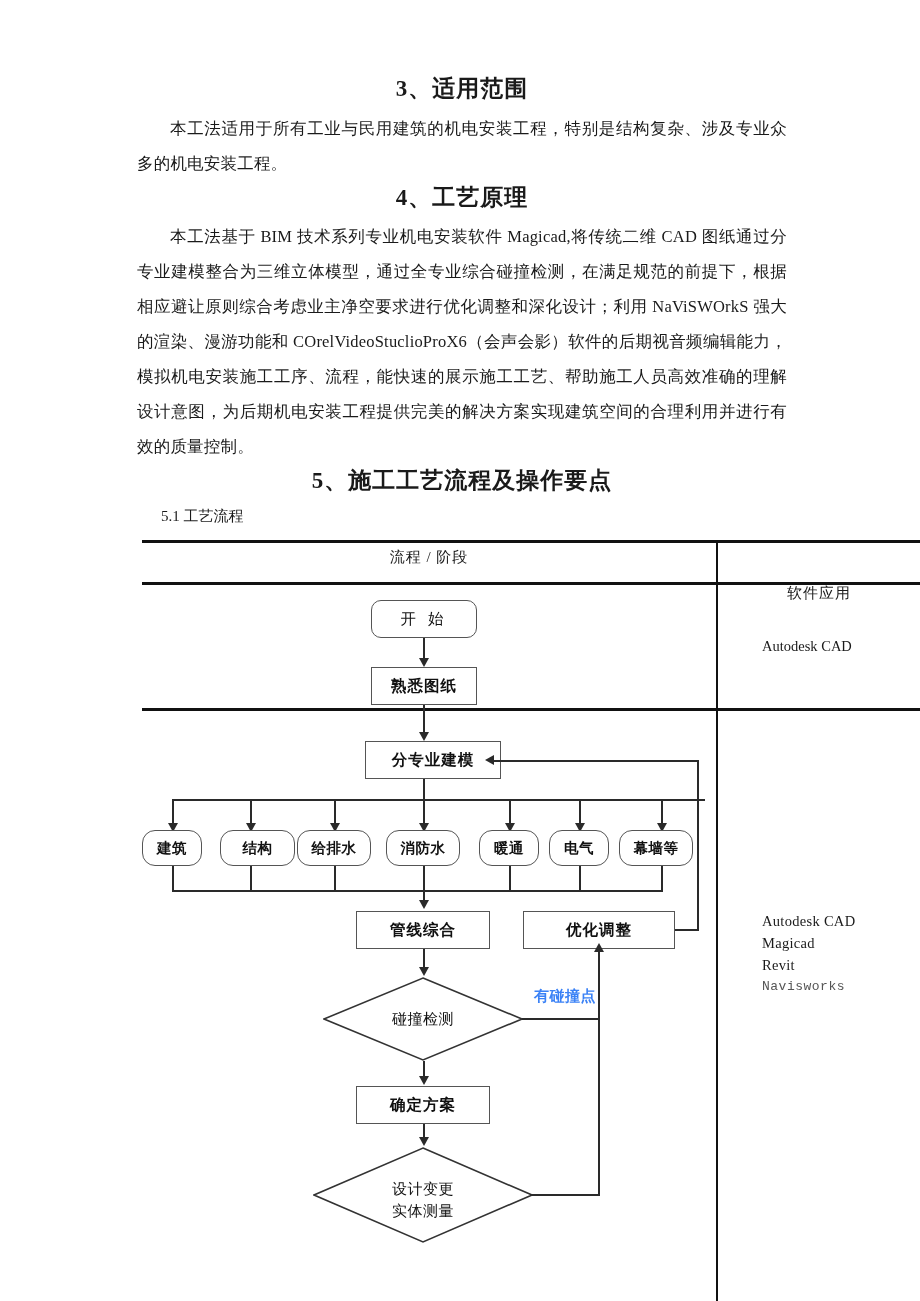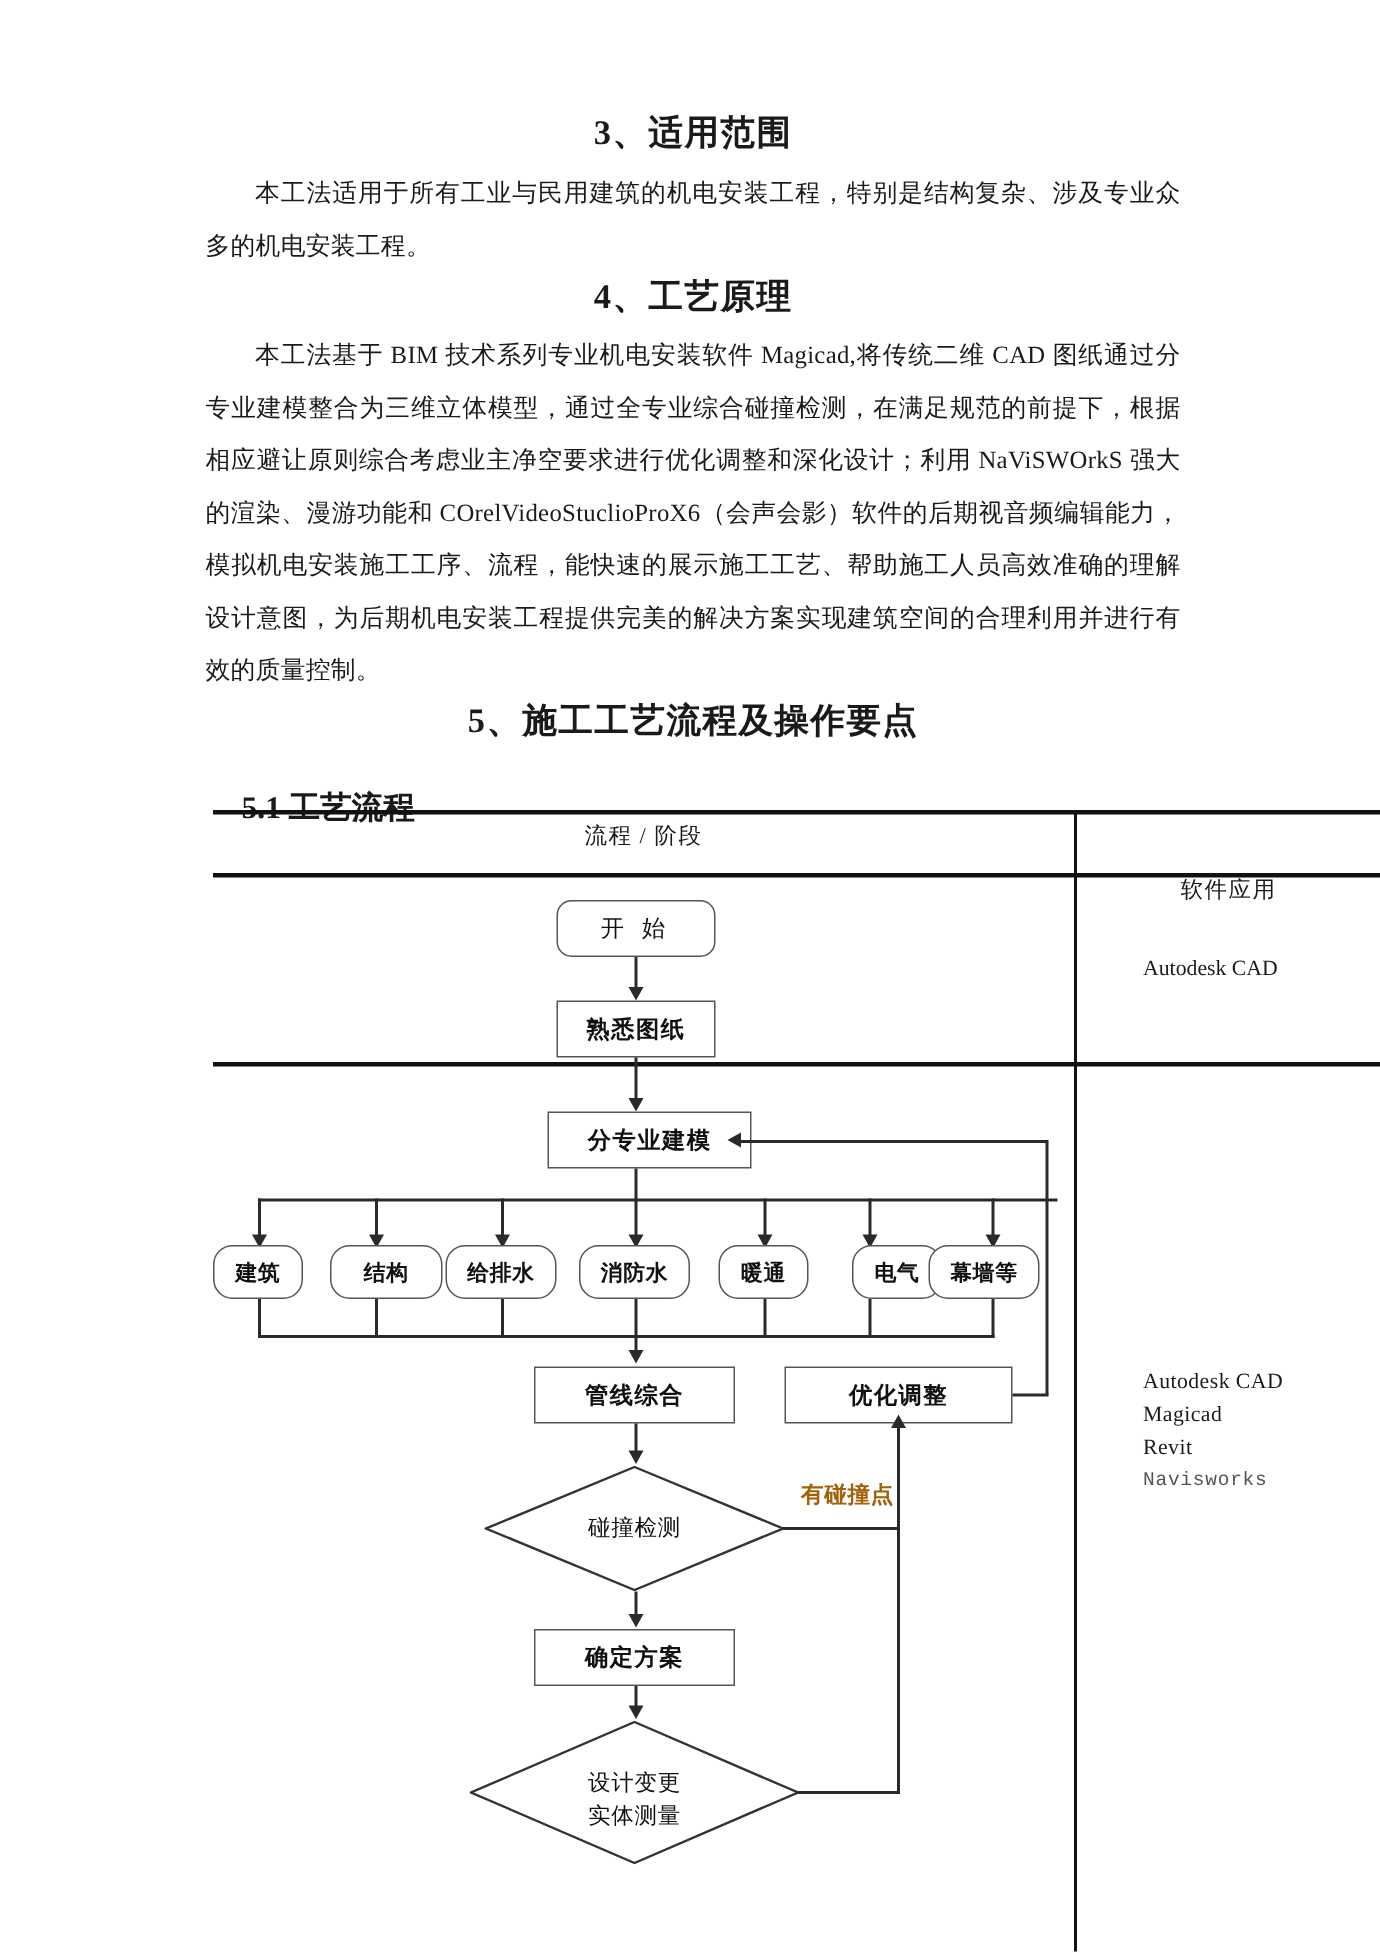--- a/index.html
+++ b/index.html
@@ -41,23 +41,23 @@
   p.body {
     font-size: 16.5px;
     line-height: 35px;
     margin: 0;
     text-align: justify;
     text-justify: inter-ideograph;
     text-indent: 2em;
     letter-spacing: 0.2px;
   }
   h3.subsec {
-    font-size: 21px;
-    font-weight: 700;
-    margin: 24px 0 2px 24px;
+    font-size: 15px;
+    font-weight: 400;
+    margin: 6px 0 2px 24px;
     line-height: 1.5;
   }
 
   
   .chart {
     position: absolute;
     left: 142px;
     top: 540px;
     width: 778px;
     height: 761px;
@@ -168,21 +168,21 @@
   }
   .arw.left {
     border-top: 5px solid transparent;
     border-bottom: 5px solid transparent;
     border-right: 9px solid #2a2a2a;
   }
   .edge-label {
     position: absolute;
     font-size: 15px;
     font-weight: 700;
-    color: #a16207;
+    color: #3b82f6;
     white-space: nowrap;
     letter-spacing: 0.5px;
   }
 </style>
 </head>
 <body>
 
 <div class="page">
 
   <div class="textcol">
@@ -243,21 +243,21 @@
     <div class="ln v" style="left:437px; top:259px; height:27px;"></div>
     <div class="arw down" style="left:433px; top:283px;"></div>
     <div class="ln v" style="left:519px; top:259px; height:27px;"></div>
     <div class="arw down" style="left:515px; top:283px;"></div>
 
     <div class="node small" style="left:0px;   top:290px; width:60px; height:36px;">建筑</div>
     <div class="node small" style="left:78px;  top:290px; width:75px; height:36px;">结构</div>
     <div class="node small" style="left:155px; top:290px; width:74px; height:36px;">给排水</div>
     <div class="node small" style="left:244px; top:290px; width:74px; height:36px;">消防水</div>
     <div class="node small" style="left:337px; top:290px; width:60px; height:36px;">暖通</div>
-    <div class="node small" style="left:426px; top:290px; width:60px; height:36px;">电气</div>
+    <div class="node small" style="left:407px; top:290px; width:60px; height:36px;">电气</div>
     <div class="node small" style="left:477px; top:290px; width:74px; height:36px;">幕墙等</div>
 
     <div class="ln v" style="left:30px;  top:326px; height:26px;"></div>
     <div class="ln v" style="left:108px; top:326px; height:26px;"></div>
     <div class="ln v" style="left:192px; top:326px; height:26px;"></div>
     <div class="ln v" style="left:281px; top:326px; height:26px;"></div>
     <div class="ln v" style="left:367px; top:326px; height:26px;"></div>
     <div class="ln v" style="left:437px; top:326px; height:26px;"></div>
     <div class="ln v" style="left:519px; top:326px; height:26px;"></div>
     <div class="ln h" style="left:30px; top:350px; width:491px;"></div>

